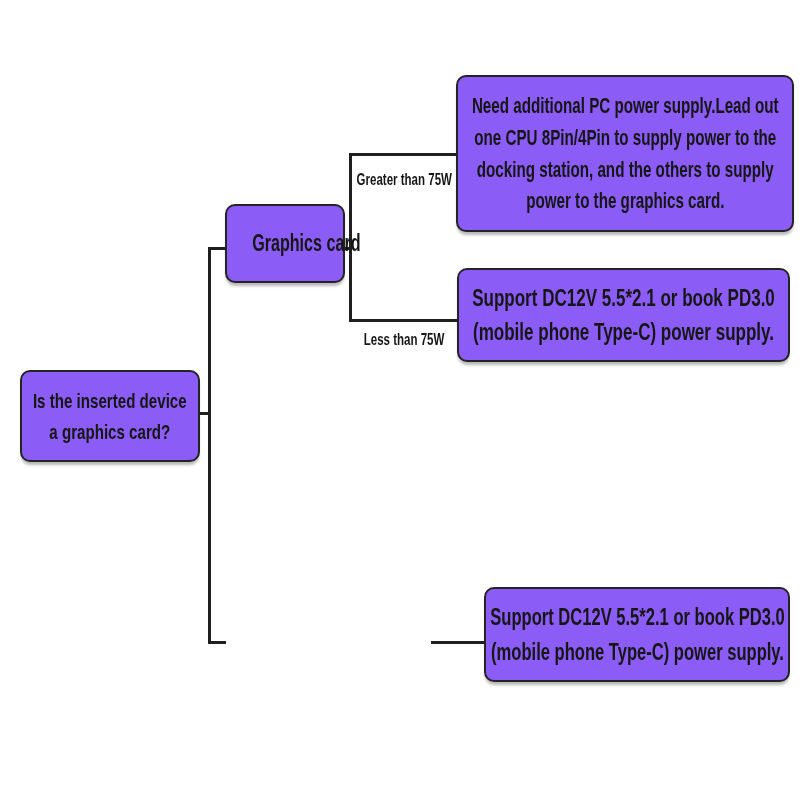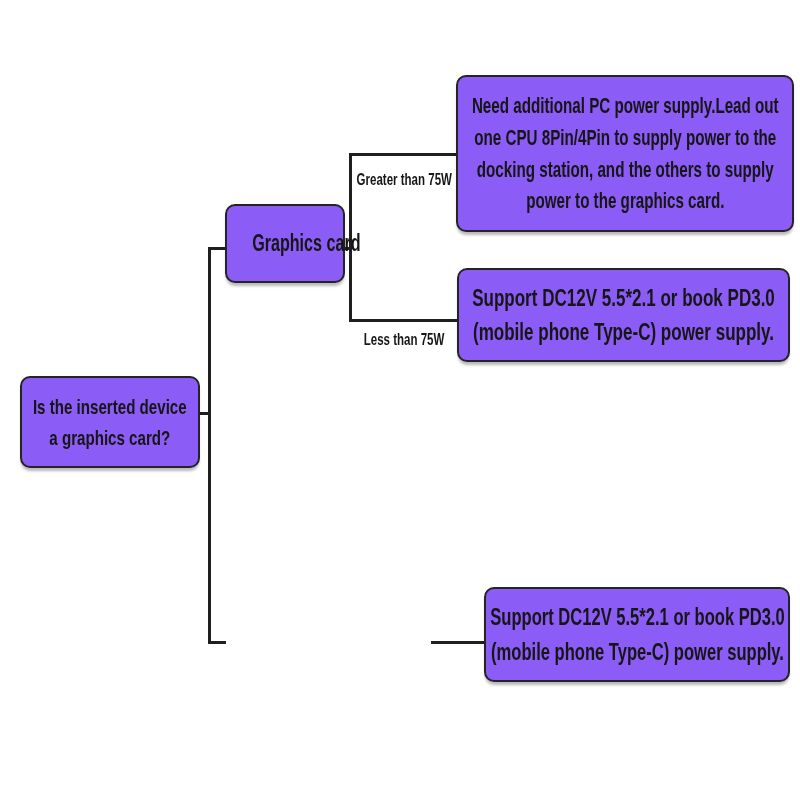--- a/index.html
+++ b/index.html
@@ -8,21 +8,21 @@
     font-family:"Liberation Sans",sans-serif;color:#161616;
   }
   .node{
     position:absolute;box-sizing:border-box;background:#8b5cf6;
     border:2.5px solid #242424;border-radius:10px;
     display:flex;align-items:center;justify-content:center;
     font-weight:700;color:#161616;
     box-shadow:0 4px 3px -1px rgba(0,0,0,0.28);
   }
   .txt{white-space:pre;text-align:center;}
-  .node-question{left:20px;top:370px;width:180px;height:92px;margin-top:6px;}
+  .node-question{left:20px;top:370px;width:180px;height:92px;}
   .node-question .txt{font-size:21px;line-height:1.5;transform:scaleX(0.72);}
   .node-gcard{left:225px;top:204px;width:120px;height:79px;padding-left:42px;}
   .node-gcard .txt{font-size:23px;transform:scaleX(0.70);}
   .node-topright{left:456px;top:75px;width:338px;height:157px;}
   .node-topright .txt{font-size:22px;line-height:1.45;transform:scaleX(0.69);}
   .node-midright{left:457px;top:268px;width:333px;height:94px;}
   .node-midright .txt{font-size:23px;line-height:1.5;transform:scaleX(0.74);}
   .node-bottommid{left:223px;top:535px;width:211px;height:202px;}
   .node-bottommid .txt{font-size:23px;line-height:1.58;transform:scaleX(0.64);}
   .node-bottomright{left:484px;top:587px;width:306px;height:95px;}

